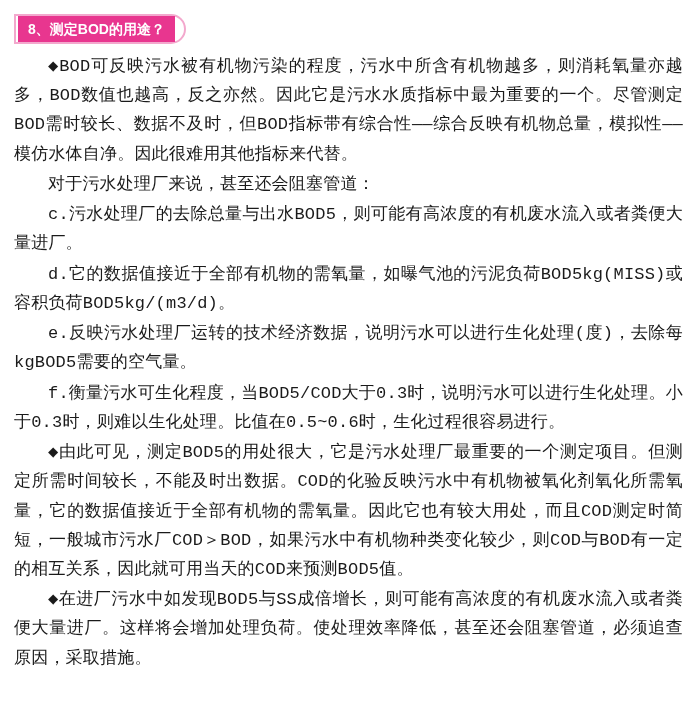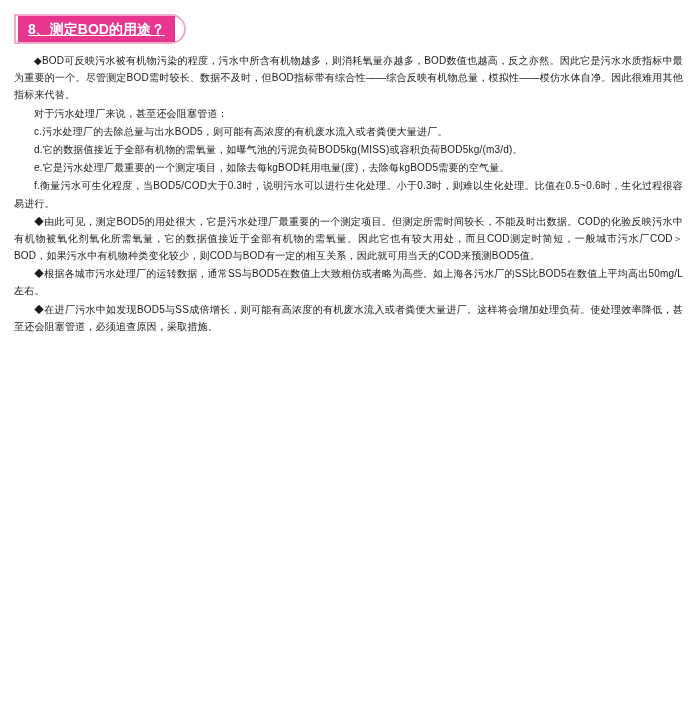--- a/index.html
+++ b/index.html
@@ -28,21 +28,20 @@
     height: 26px;
     line-height: 26px;
     background: #e8368f;
     color: #ffffff;
     font-size: 14px;
     font-weight: bold;
     padding: 0 10px 0 10px;
     margin-left: 2px;
     white-space: nowrap;
     vertical-align: middle;
-    text-decoration: underline;
   }
   .title-wrap {
     position: relative;
     display: block;
     height: 30px;
     margin-bottom: 8px;
   }
   .title-deco {
     position: absolute;
     left: 0;
@@ -53,25 +52,26 @@
     border-radius: 0 15px 15px 0;
     box-sizing: border-box;
   }
   .title-banner-pos {
     position: absolute;
     left: 2px;
     top: 2px;
   }
   
   .body-text {
-    font-size: 10px;
+    font-size: 17px;
     line-height: 1.72;
     letter-spacing: 0.2px;
     text-align: justify;
     color: #1a1a1a;
+    font-family: Liberation Mono, monospace;
   }
   .para {
     margin: 0 0 1px 0;
     text-indent: 2em;
   }
   .bullet-marker {
     color: #1a1a1a;
   }
 </style>
 </head>
@@ -88,24 +88,23 @@
     <p class="para"><span class="bullet-marker">◆</span><span>BOD可反映污水被有机物污染的程度，污水中所含有机物越多，则消耗氧量亦越多，BOD数值也越高，反之亦然。因此它是污水水质指标中最为重要的一个。尽管测定BOD需时较长、数据不及时，但BOD指标带有综合性——综合反映有机物总量，模拟性——模仿水体自净。因此很难用其他指标来代替。</span></p>
 
     <p class="para"><span>对于污水处理厂来说，甚至还会阻塞管道：</span></p>
 
 
 
     <p class="para"><span>c.污水处理厂的去除总量与出水BOD5，则可能有高浓度的有机废水流入或者粪便大量进厂。</span></p>
 
     <p class="para"><span> d.它的数据值接近于全部有机物的需氧量，如曝气池的污泥负荷BOD5kg(MISS)或容积负荷BOD5kg/(m3/d)。</span></p>
 
-    <p class="para"><span>e.它是污水处理厂最重要的一个测定项目，如除去每kgBOD耗用电量(度)，去除每kgBOD5需要的空气量。</span></p>
+    <p class="para"><span>e.反映污水处理厂运转的技术经济数据，说明污水可以进行生化处理(度)，去除每kgBOD5需要的空气量。</span></p>
 
     <p class="para"><span>f.衡量污水可生化程度，当BOD5/COD大于0.3时，说明污水可以进行生化处理。小于0.3时，则难以生化处理。比值在0.5~0.6时，生化过程很容易进行。</span></p>
 
     <p class="para"><span class="bullet-marker">◆</span><span>由此可见，测定BOD5的用处很大，它是污水处理厂最重要的一个测定项目。但测定所需时间较长，不能及时出数据。COD的化验反映污水中有机物被氧化剂氧化所需氧量，它的数据值接近于全部有机物的需氧量。因此它也有较大用处，而且COD测定时简短，一般城市污水厂COD＞BOD，如果污水中有机物种类变化较少，则COD与BOD有一定的相互关系，因此就可用当天的COD来预测BOD5值。</span></p>
 
-    <p class="para"><span class="bullet-marker">◆</span><span>根据各城市污水处理厂的运转数据，通常SS与BOD5在数值上大致相仿或者略为高些。如上海各污水厂的SS比BOD5在数值上平均高出50mg/L左右。</span></p>
 
     <p class="para"><span class="bullet-marker">◆</span><span>在进厂污水中如发现BOD5与SS成倍增长，则可能有高浓度的有机废水流入或者粪便大量进厂。这样将会增加处理负荷。使处理效率降低，甚至还会阻塞管道，必须追查原因，采取措施。</span></p>
   </div>
 
 </div>
 
 </body></html>

